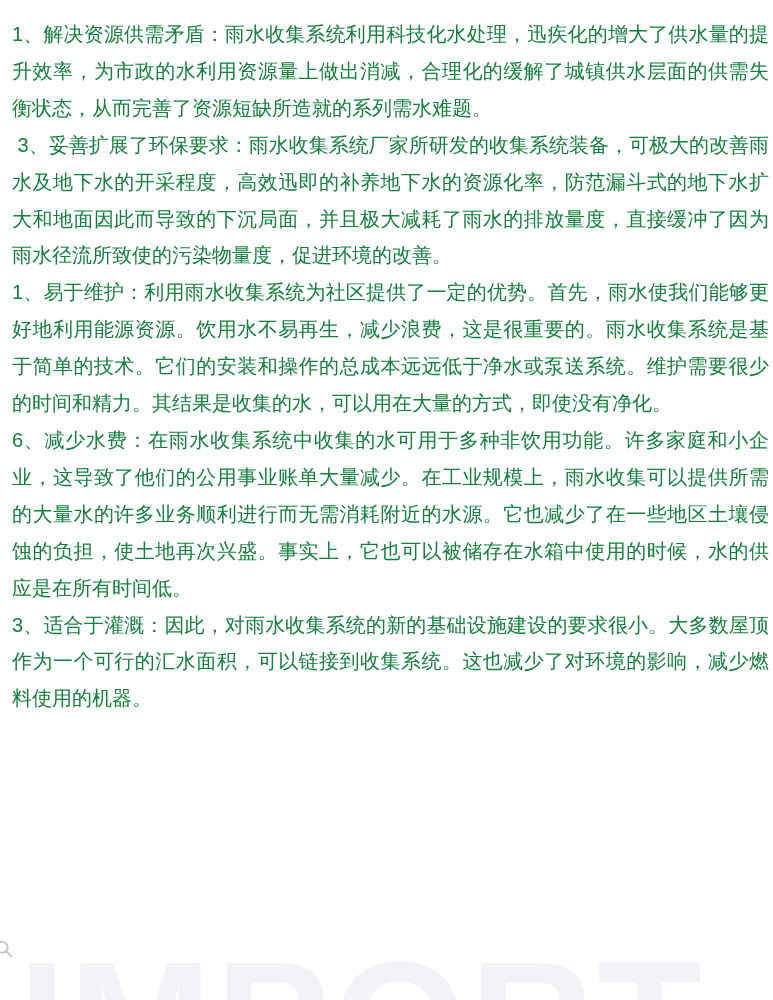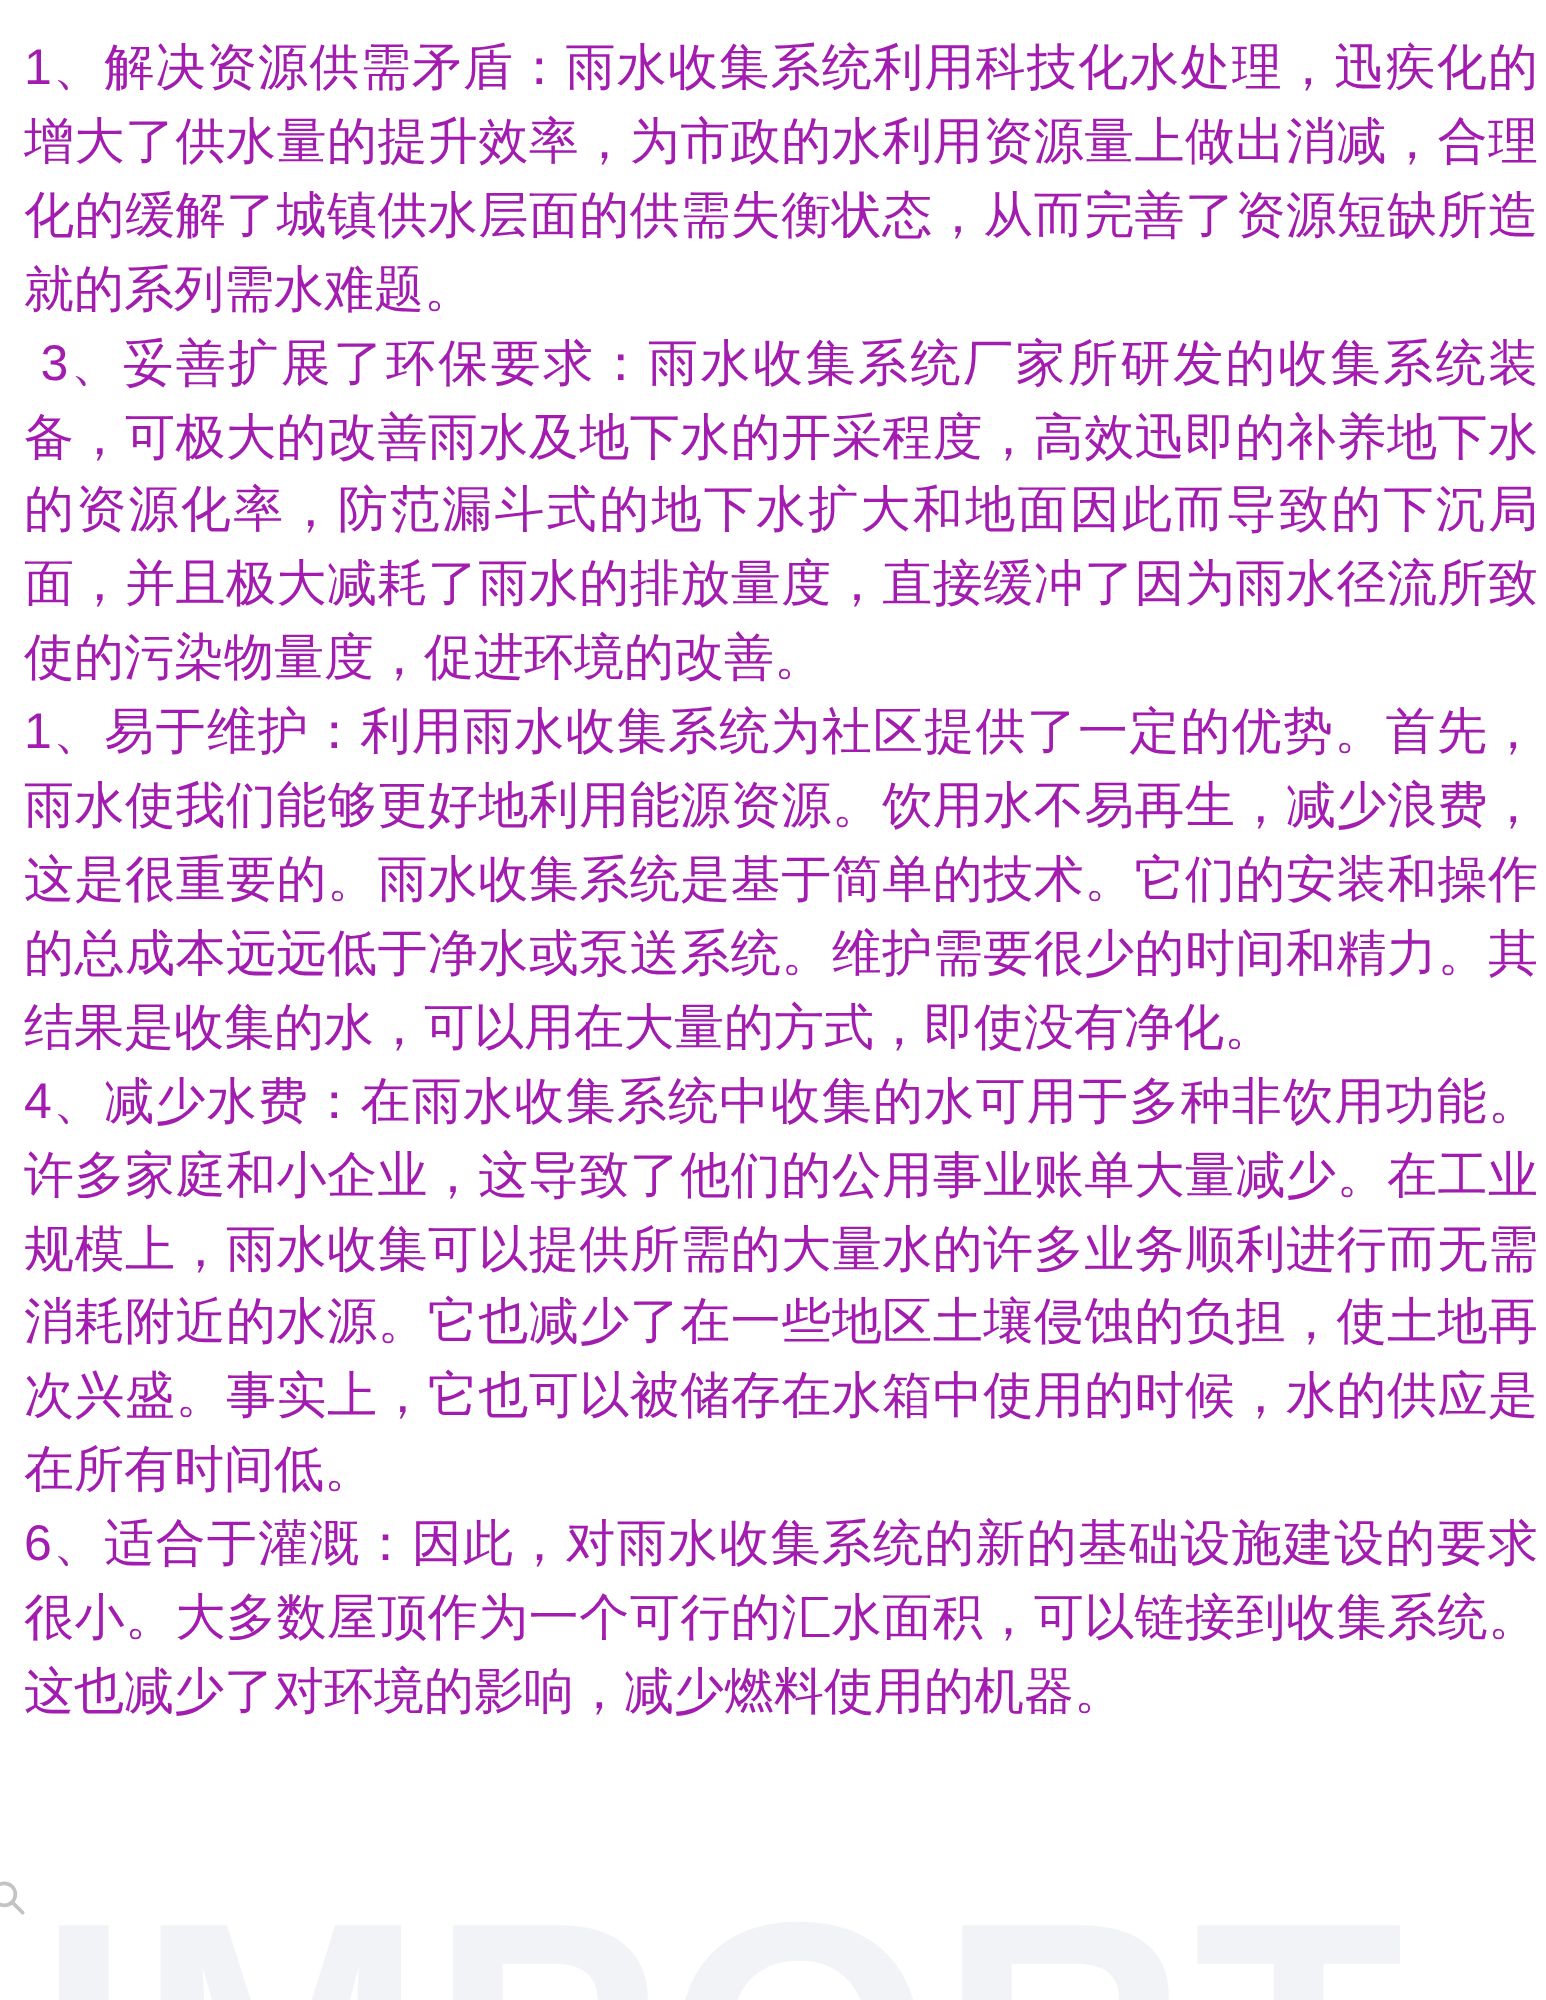--- a/index.html
+++ b/index.html
@@ -11,22 +11,22 @@
     position: relative;
     width: 773px;
     height: 1000px;
     overflow: hidden;
     font-family: "Liberation Sans", sans-serif;
   }
   .doc {
     position: relative;
     z-index: 2;
     padding: 16px 4px 0 12px;
-    color: #a21caf;
-    font-size: 25px;
+    color: #15803d;
+    font-size: 20px;
     line-height: 36.9px;
     letter-spacing: 0;
     text-align: justify;
     text-justify: inter-ideograph;
   }
   .doc p {
     margin: 0;
     white-space: pre-wrap;
     word-break: break-all;
   }
@@ -55,22 +55,22 @@
   }
   .magnifier svg { display: block; width: 100%; height: 100%; }
 </style>
 </head>
 <body>
 
 <main class="doc">
   <p>1、解决资源供需矛盾：雨水收集系统利用科技化水处理，迅疾化的增大了供水量的提升效率，为市政的水利用资源量上做出消减，合理化的缓解了城镇供水层面的供需失衡状态，从而完善了资源短缺所造就的系列需水难题。</p>
   <p> 3、妥善扩展了环保要求：雨水收集系统厂家所研发的收集系统装备，可极大的改善雨水及地下水的开采程度，高效迅即的补养地下水的资源化率，防范漏斗式的地下水扩大和地面因此而导致的下沉局面，并且极大减耗了雨水的排放量度，直接缓冲了因为雨水径流所致使的污染物量度，促进环境的改善。</p>
   <p>1、易于维护：利用雨水收集系统为社区提供了一定的优势。首先，雨水使我们能够更好地利用能源资源。饮用水不易再生，减少浪费，这是很重要的。雨水收集系统是基于简单的技术。它们的安装和操作的总成本远远低于净水或泵送系统。维护需要很少的时间和精力。其结果是收集的水，可以用在大量的方式，即使没有净化。</p>
-  <p>4、减少水费：在雨水收集系统中收集的水可用于多种非饮用功能。许多家庭和小企业，这导致了他们的公用事业账单大量减少。在工业规模上，雨水收集可以提供所需的大量水的许多业务顺利进行而无需消耗附近的水源。它也减少了在一些地区土壤侵蚀的负担，使土地再次兴盛。事实上，它也可以被储存在水箱中使用的时候，水的供应是在所有时间低。</p>
-  <p>6、适合于灌溉：因此，对雨水收集系统的新的基础设施建设的要求很小。大多数屋顶作为一个可行的汇水面积，可以链接到收集系统。这也减少了对环境的影响，减少燃料使用的机器。</p>
+  <p>6、减少水费：在雨水收集系统中收集的水可用于多种非饮用功能。许多家庭和小企业，这导致了他们的公用事业账单大量减少。在工业规模上，雨水收集可以提供所需的大量水的许多业务顺利进行而无需消耗附近的水源。它也减少了在一些地区土壤侵蚀的负担，使土地再次兴盛。事实上，它也可以被储存在水箱中使用的时候，水的供应是在所有时间低。</p>
+  <p>3、适合于灌溉：因此，对雨水收集系统的新的基础设施建设的要求很小。大多数屋顶作为一个可行的汇水面积，可以链接到收集系统。这也减少了对环境的影响，减少燃料使用的机器。</p>
 </main>
 
 <div class="watermark">IMPORT</div>
 
 <span class="magnifier">
   <svg viewBox="0 0 24 24" fill="none" stroke="currentColor" stroke-width="2" stroke-linecap="round">
     <circle cx="10" cy="10" r="6"></circle>
     <line x1="14.5" y1="14.5" x2="20" y2="20"></line>
   </svg>
 </span>

